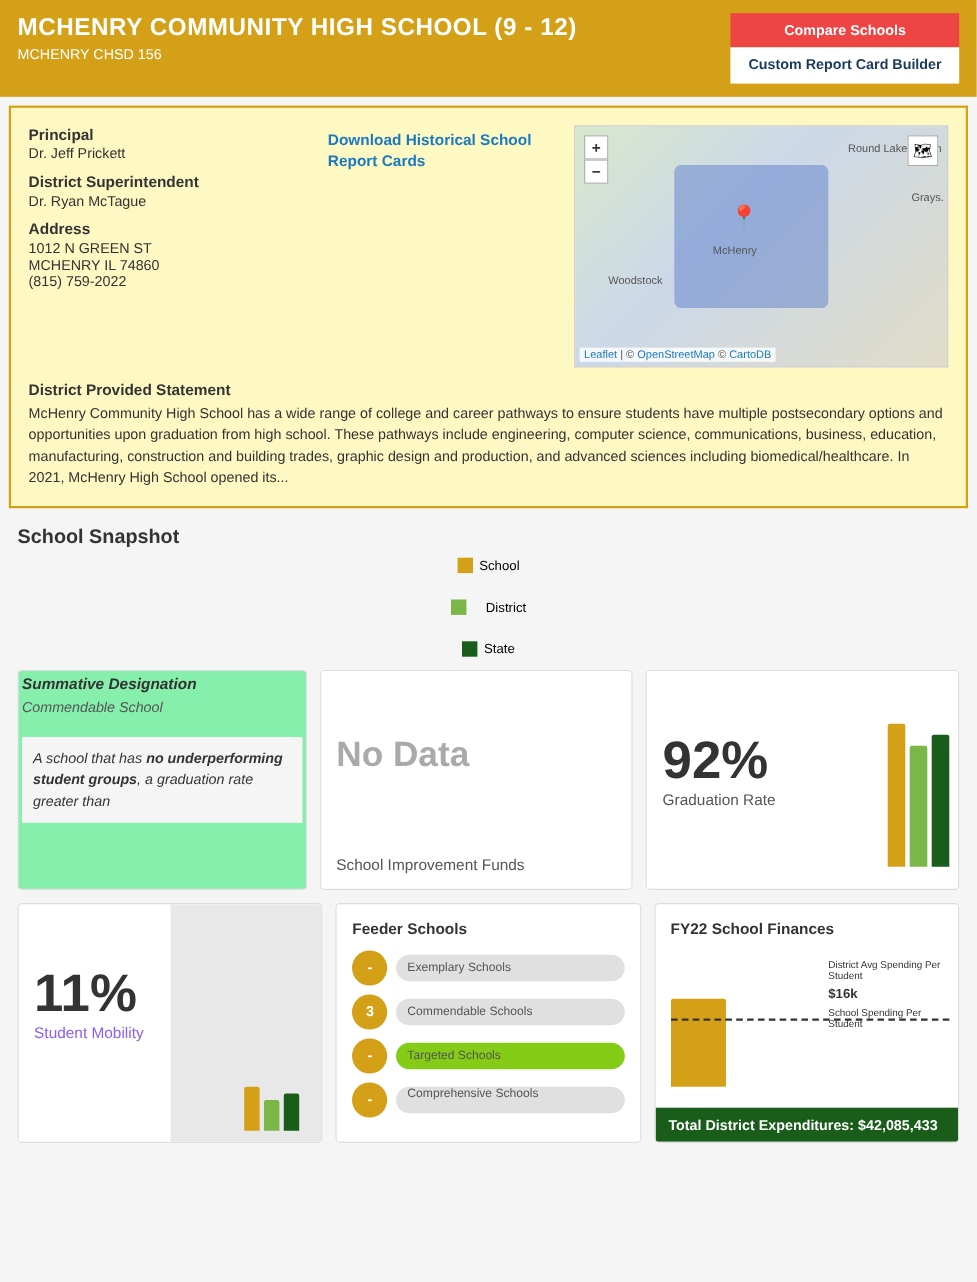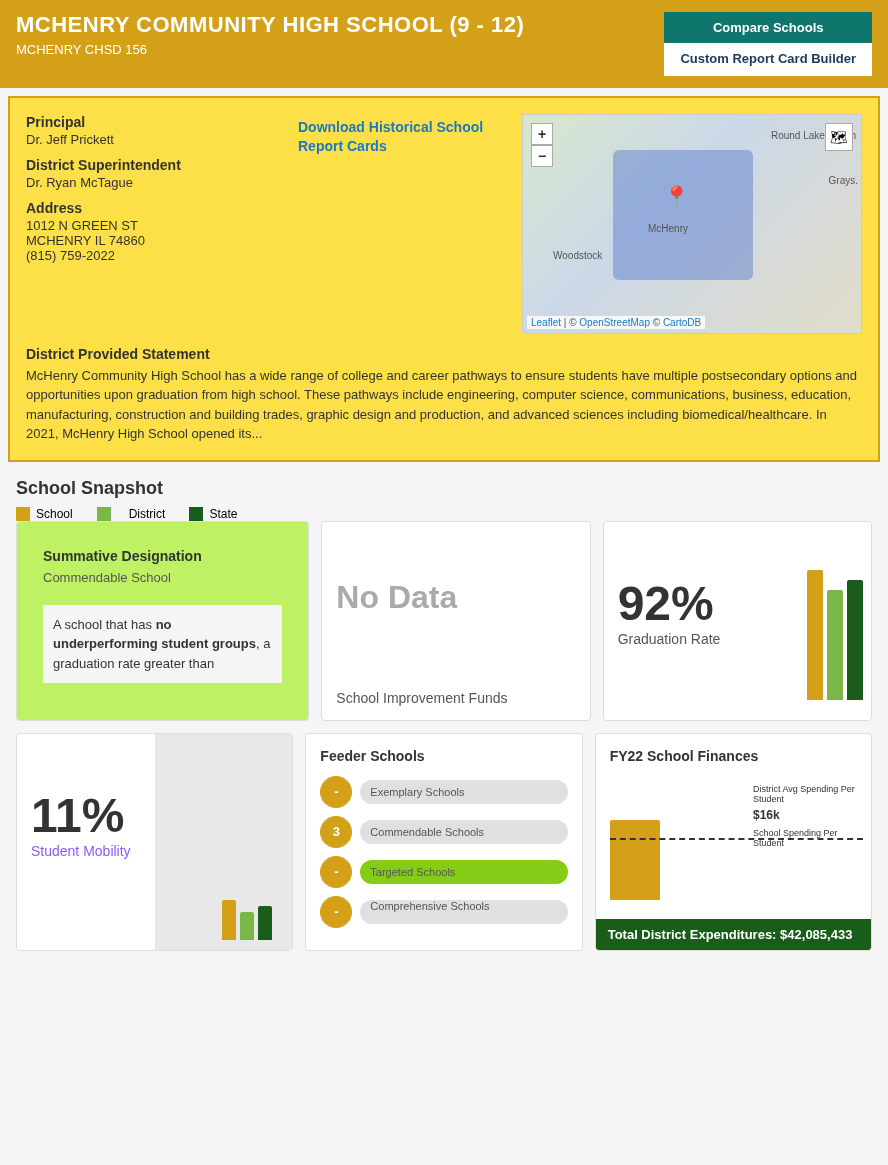--- a/index.html
+++ b/index.html
@@ -7,26 +7,26 @@
   </style>
 </head>
 <body>
 
 <div style="background:#D4A017; padding:12px 16px; display:flex; justify-content:space-between; align-items:flex-start;">
   <div>
     <div style="font-size:22px; font-weight:900; letter-spacing:0.5px; text-transform:uppercase; color:white;">MCHENRY COMMUNITY HIGH SCHOOL (9 - 12)</div>
     <div style="font-size:13px; color:white; margin-top:4px;">MCHENRY CHSD 156</div>
   </div>
   <div style="display:flex; flex-direction:column; gap:0; min-width:160px;">
-    <button style="background:#0f766e; color:white; border:none; padding:8px 16px; font-size:13px; font-weight:bold; cursor:pointer; text-align:center;">Compare Schools</button>
+    <button style="background:#ef4444; color:white; border:none; padding:8px 16px; font-size:13px; font-weight:bold; cursor:pointer; text-align:center;">Compare Schools</button>
     <button style="background:white; color:#1a3a5c; border:none; padding:8px 16px; font-size:13px; font-weight:bold; cursor:pointer; text-align:center; line-height:1.3;">Custom Report Card Builder</button>
   </div>
 </div>
 
-<div style="background:#fde047; border:2px solid #D4A017; margin:8px; padding:16px;">
+<div style="background:#fef9c3; border:2px solid #D4A017; margin:8px; padding:16px;">
   <div style="display:flex; gap:24px;">
 
     <div style="flex:1;">
       <div style="font-weight:bold; color:#333; font-size:14px;">Principal</div>
       <div style="color:#333; font-size:13px; margin-top:2px;">Dr. Jeff Prickett</div>
       <div style="font-weight:bold; color:#333; font-size:14px; margin-top:10px;">District Superintendent</div>
       <div style="color:#333; font-size:13px; margin-top:2px;">Dr. Ryan McTague</div>
       <div style="font-weight:bold; color:#333; font-size:14px; margin-top:10px;">Address</div>
       <div style="color:#333; font-size:13px; margin-top:2px;">1012 N GREEN ST</div>
       <div style="color:#333; font-size:13px;">MCHENRY IL 74860</div>
@@ -65,38 +65,38 @@
     </div>
   </div>
 
   <div style="font-weight:bold; font-size:14px; color:#333; margin-top:12px;">District Provided Statement</div>
   <div style="font-size:13px; color:#333; line-height:1.5; margin-top:4px;">McHenry Community High School has a wide range of college and career pathways to ensure students have multiple postsecondary options and opportunities upon graduation from high school. These pathways include engineering, computer science, communications, business, education, manufacturing, construction and building trades, graphic design and production, and advanced sciences including biomedical/healthcare. In 2021, McHenry High School opened its...</div>
 </div>
 
 <div style="padding:8px 16px;">
   <div style="font-size:18px; font-weight:bold; color:#333; margin-bottom:8px;">School Snapshot</div>
 
-  <div style="display:flex; gap:24px; align-items:center; ">
+  <div style="display:flex; gap:24px; align-items:center; margin-bottom:12px;flex-direction:column;">
     <div style="display:flex; align-items:center; gap:6px; font-size:12px;">
       <div style="width:14px; height:14px; background:#D4A017;"></div>
       <span>School</span>
     </div>
     <div style="display:flex; gap:18px; font-size:12px;">
       <div style="width:14px; height:14px; background:#7ab648;"></div>
       <span>District</span>
     </div>
     <div style="display:flex; align-items:center; gap:6px; font-size:12px;">
       <div style="width:14px; height:14px; background:#1a5c1a;"></div>
       <span>State</span>
     </div>
   </div>
 
   <div style="display:flex; gap:12px; margin-bottom:12px;">
 
-    <div style="background:#bef264; border:1px solid #ddd; border-radius:4px; flex:1; padding:26px; min-height:200px;">
+    <div style="background:#86efac; border:1px solid #ddd; border-radius:4px; flex:1; padding:3px; min-height:200px;font-style:italic;">
       <div style="font-size:14px; font-weight:bold; color:#333; margin-bottom:6px;">Summative Designation</div>
       <div style="font-size:13px; color:#555;">Commendable School</div>
       <div style="font-size:13px; color:#333; line-height:1.5; margin-top:20px; background:#f5f5f5; padding:10px;">
         <span>A school that has </span><strong>no underperforming student groups</strong><span>, a graduation rate greater than</span>
       </div>
     </div>
 
     <div style="background:white; border:1px solid #ddd; border-radius:4px; flex:1; padding:14px; min-height:200px; display:flex; flex-direction:column;">
       <div style="font-size:32px; color:#aaa; font-weight:bold; flex:1; display:flex; align-items:center;">No Data</div>
       <div style="font-size:14px; color:#555; margin-top:auto; padding-top:30px;">School Improvement Funds</div>

